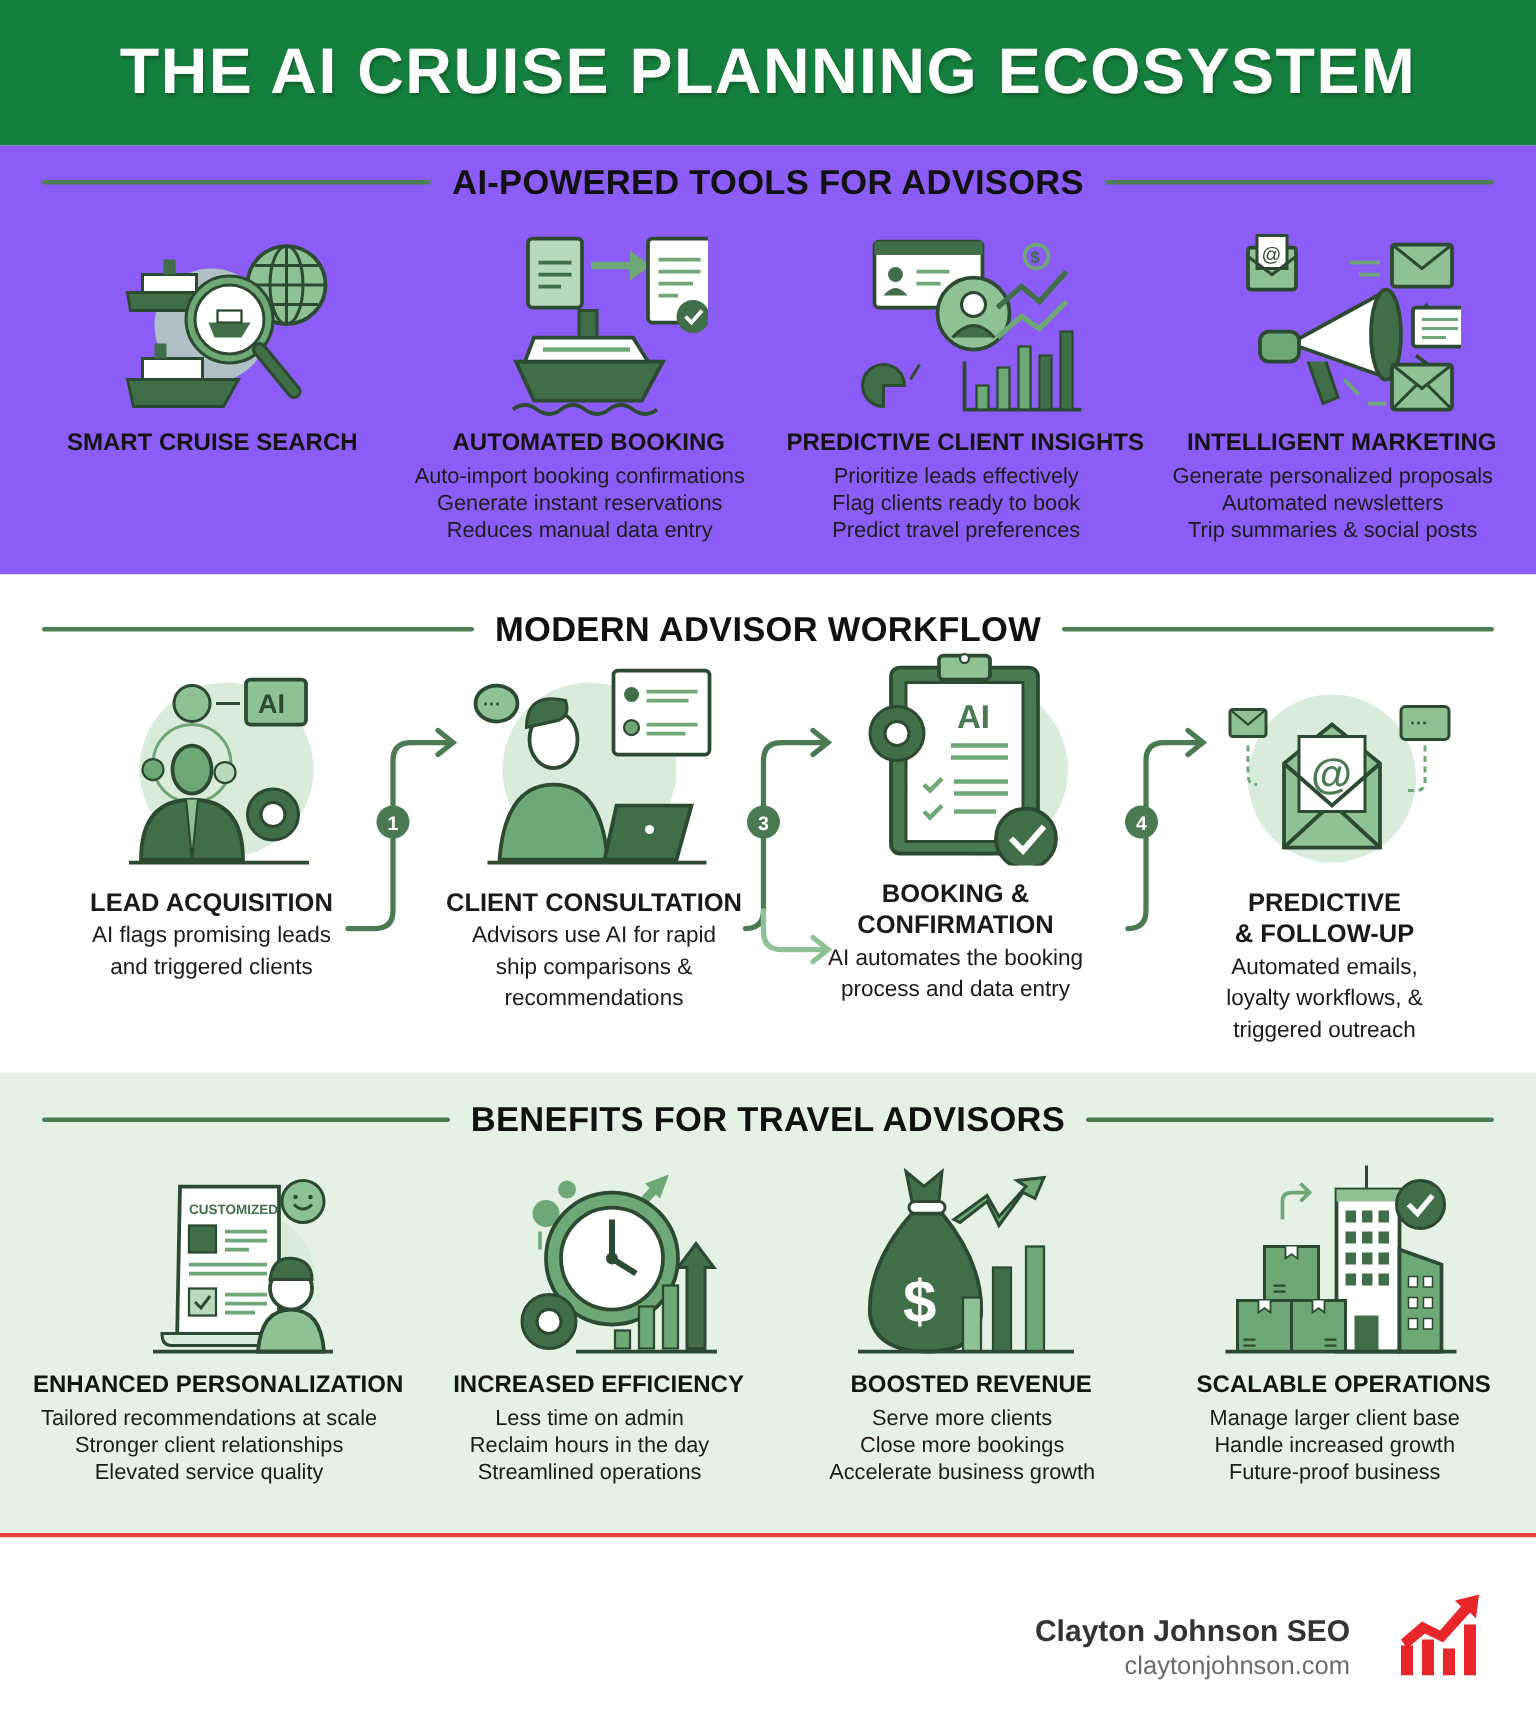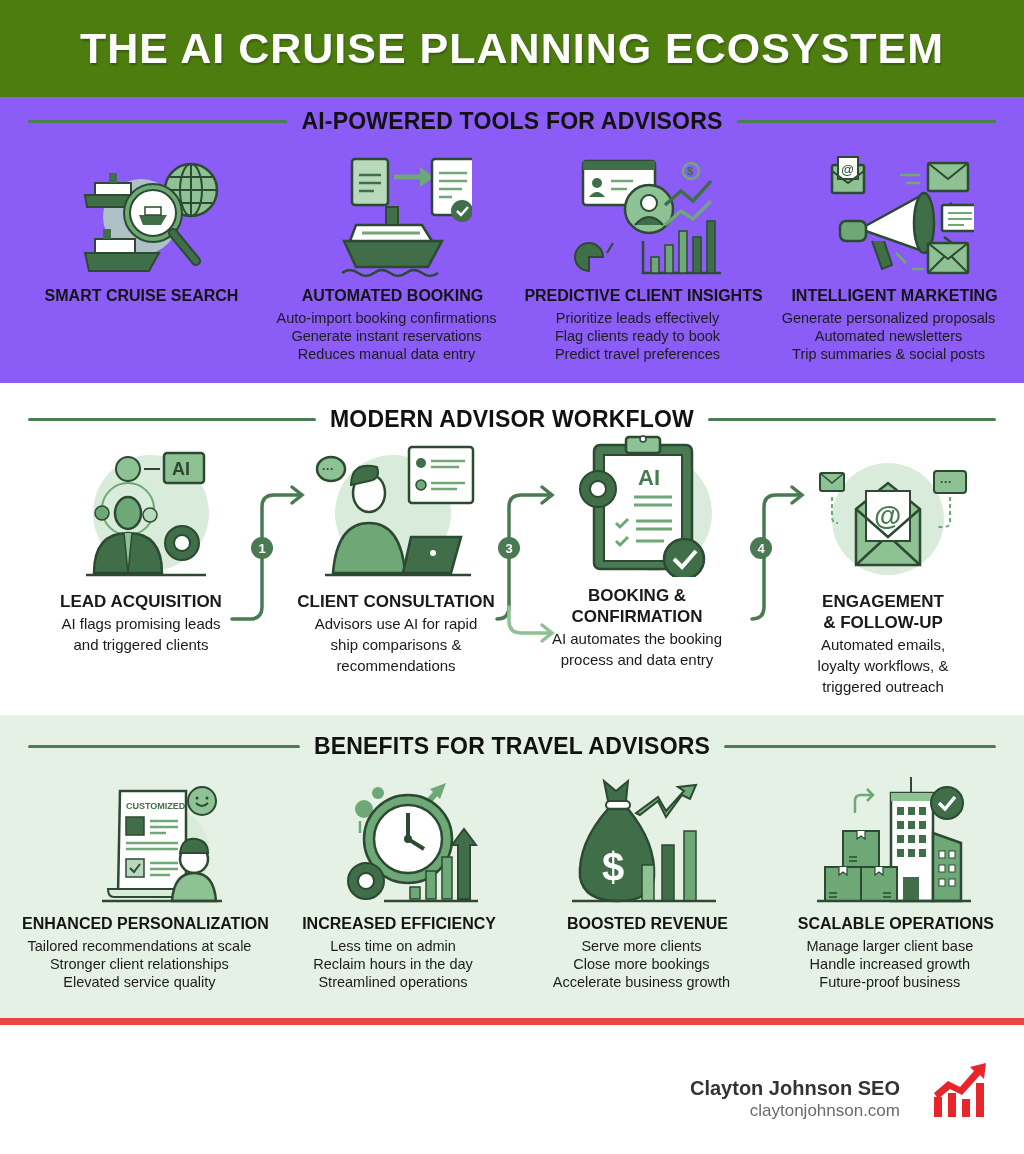--- a/index.html
+++ b/index.html
@@ -1,22 +1,22 @@
 <!DOCTYPE html>
 <html><head>
 <meta charset="utf-8">
 <style>
   * { box-sizing: border-box; margin: 0; padding: 0; }
   html, body { width: 1024px; height: 1154px; background: #ffffff; font-family: "Liberation Sans", "DejaVu Sans", sans-serif; color: #1a1a1a; overflow: hidden; }
-  .header { height: 97px; background: #4d7c0f; display: flex; align-items: center; justify-content: center; }
+  .header { height: 97px; background: #15803d; display: flex; align-items: center; justify-content: center; }
   .header h1 { color: #ffffff; font-size: 43px; font-weight: 700; letter-spacing: 1px; text-shadow: 1px 2px 2px rgba(0,0,0,0.25); }
   .section { position: relative; }
   .sec-tools { background: #8b5cf6; height: 286px; }
   .sec-workflow { background: #ffffff; height: 332px; }
-  .sec-benefits { background: #e6f1e6; height: 310px; border-bottom: 7px solid #ef4444; }
+  .sec-benefits { background: #e6f1e6; height: 310px; border-bottom: 3px solid #ef4444; }
   .sec-title { display: flex; align-items: center; gap: 14px; padding: 0 28px; height: 48px; }
   .sec-title .rule { flex: 1; height: 3px; background: #4c7d55; border-radius: 2px; }
   .sec-title h2 { font-size: 23px; font-weight: 700; letter-spacing: 0.2px; color: #111; white-space: nowrap; }
   .grid4 { display: grid; grid-template-columns: repeat(4, 1fr); padding: 0 10px; }
   .card { display: flex; flex-direction: column; align-items: center; text-align: center; }
   .icon-box { width: 170px; height: 136px; position: relative; display: flex; align-items: center; justify-content: center; }
   .icon-box svg { width: 170px; height: 136px; }
   .card h3 { font-size: 16px; font-weight: 700; color: #141414; margin-top: 6px; white-space: nowrap; margin-left: 12px; }
   .card p { font-size: 14.5px; line-height: 18px; color: #1c1c1c; white-space: nowrap; }
   .card .lines { margin-top: 4px; }
@@ -270,21 +270,21 @@
           <path d="M34 64 V84 q0 6 6 6" stroke="#6fa877" stroke-width="2" stroke-dasharray="4 3" fill="none"></path>
           <rect x="136" y="38" width="32" height="22" rx="3" fill="#8ec194" stroke="#2c4a31" stroke-width="2"></rect>
           <text x="142" y="53" font-size="12" font-weight="700" fill="#2c4a31" font-family="Liberation Sans, sans-serif">···</text>
           <path d="M152 64 V88 q0 6 -6 6 H138" stroke="#6fa877" stroke-width="2" stroke-dasharray="4 3" fill="none"></path>
           <path d="M58 76 L90 50 L122 76 V132 H58 Z" fill="#8ec194" stroke="#2c4a31" stroke-width="2.5"></path>
           <rect x="68" y="58" width="44" height="50" fill="#fff" stroke="#2c4a31" stroke-width="2"></rect>
           <text x="76" y="92" font-size="28" font-weight="700" fill="#4a7a52" font-family="Liberation Sans, sans-serif">@</text>
           <path d="M58 76 L90 104 L122 76 M58 132 L84 108 M122 132 L96 108" fill="none" stroke="#2c4a31" stroke-width="2.5"></path>
         </svg>
       </div>
-      <h3><span>ENGAGEMENT</span><br><span>&amp; FOLLOW-UP</span></h3>
+      <h3><span>PREDICTIVE</span><br><span>&amp; FOLLOW-UP</span></h3>
       <p>Automated emails,</p>
       <p>loyalty workflows, &amp;</p>
       <p>triggered outreach</p>
     </div>
   </div>
 </div>
 
 <div class="section sec-benefits">
   <div class="sec-title" style="height: 58px; padding-top: 4px;">
     <div class="rule"></div>

